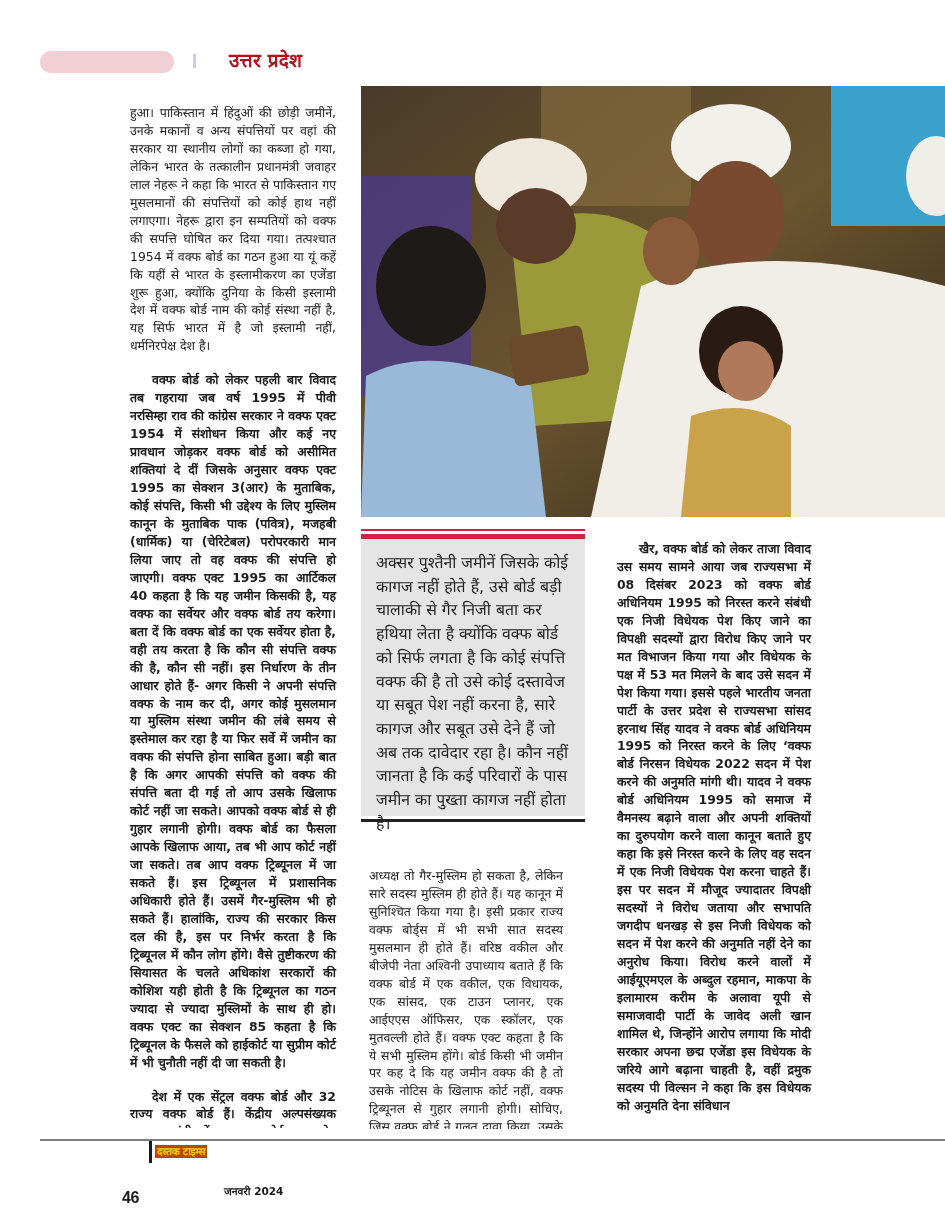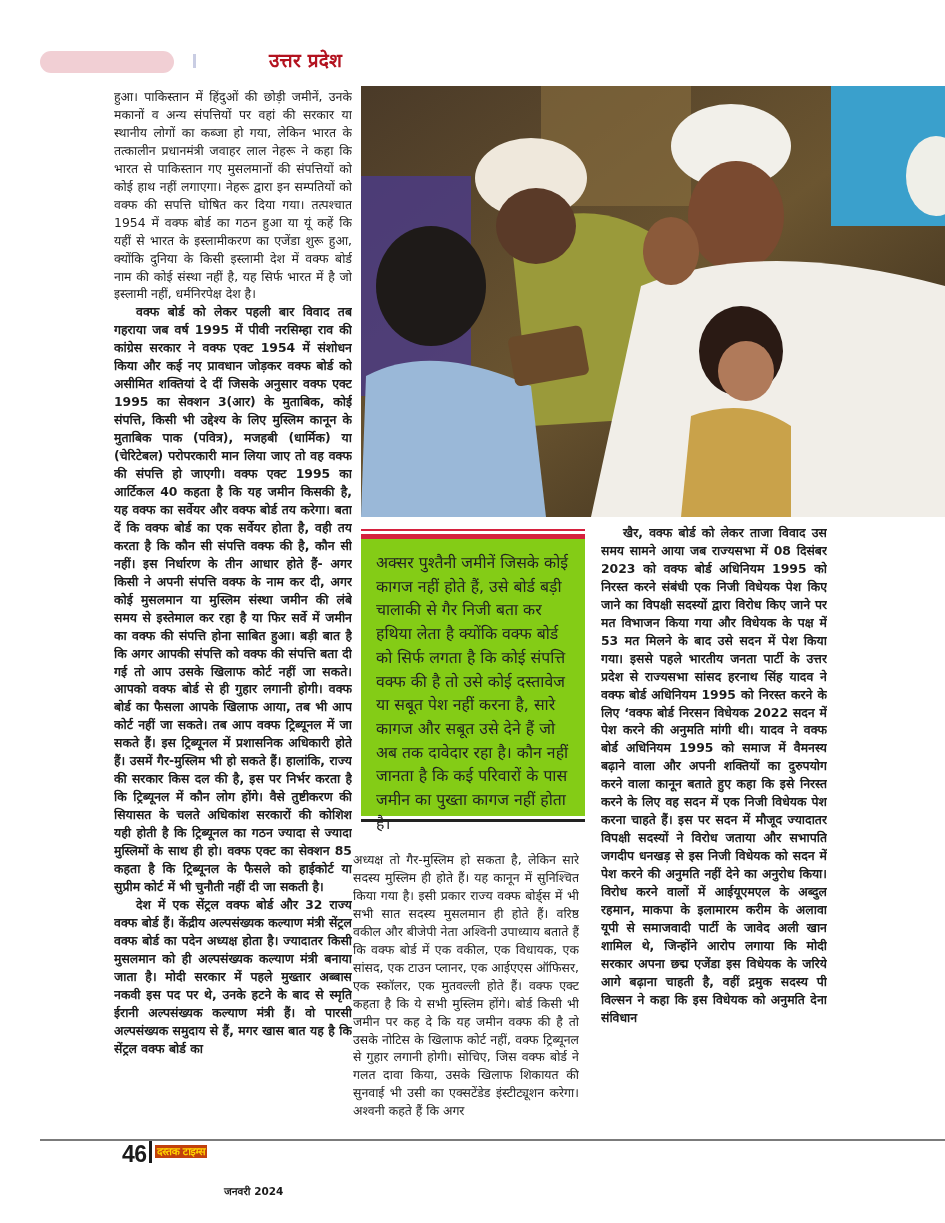--- a/index.html
+++ b/index.html
@@ -1,40 +1,40 @@
 <!DOCTYPE html>
 <html><head>
 <meta charset="utf-8">
 <style>
   * { box-sizing: border-box; margin: 0; padding: 0; }
   html, body { width: 945px; height: 1223px; background: #ffffff; overflow: hidden; }
   body { position: relative; font-family: "DejaVu Sans", "Liberation Sans", sans-serif; color: #1a1a1a; }
 
   .header-pill { position: absolute; left: 40px; top: 51px; width: 134px; height: 22px; border-radius: 11px; background: #f1cfd4; }
   .header-sep { position: absolute; left: 193px; top: 54px; width: 3px; height: 14px; background: #c9cde3; }
-  .header-section { position: absolute; left: 229px; top: 47px; font-size: 19px; font-weight: bold; color: #b3121f; letter-spacing: 0.2px; margin-left: 40px; }
+  .header-section { position: absolute; left: 229px; top: 47px; font-size: 19px; font-weight: bold; color: #b3121f; letter-spacing: 0.2px; }
 
   .col { position: absolute; font-size: 12.4px; line-height: 17.95px; text-align: justify; color: #1d1d1d; }
-  .col p { margin: 0; }
+  .col p { margin: 16px; }
   .col p.indent { text-indent: 22px; font-weight: bold; }
   .col-left { left: 114px; top: 88px; width: 238px; height: 1040px; overflow: hidden; }
   .col-mid { left: 353px; top: 851px; width: 226px; height: 278px; overflow: hidden; }
   .col-right { left: 601px; top: 524px; width: 226px; height: 605px; overflow: hidden; }
 
   .photo { position: absolute; left: 361px; top: 86px; width: 584px; height: 431px; overflow: hidden; background: #3a2e22; }
   .photo svg { width: 100%; height: 100%; display: block; }
 
   .pq-rule-thin { position: absolute; left: 361px; top: 529px; width: 224px; height: 2px; background: #d6203e; }
   .pq-rule-thick { position: absolute; left: 361px; top: 534px; width: 224px; height: 5px; background: #d6203e; }
-  .pullquote { position: absolute; left: 361px; top: 539px; width: 224px; height: 277px; background: #84cc16; padding: 12px 8px 0 15px; }
+  .pullquote { position: absolute; left: 361px; top: 539px; width: 224px; height: 277px; background: #e5e5e5; padding: 12px 8px 0 15px; }
   .pullquote-text { font-size: 15.8px; line-height: 23.7px; color: #222; text-align: left; }
   .pq-bottom { position: absolute; left: 361px; top: 819px; width: 224px; height: 3px; background: #222; }
 
   .footer-rule { position: absolute; left: 40px; top: 1139px; width: 905px; height: 2px; background: #7b7b7b; }
-  .page-num { position: absolute; left: 122px; top: 1141px; font-family: "Liberation Sans", sans-serif; font-size: 23px; font-weight: bold; color: #1a1a1a; letter-spacing: -0.5px; }
+  .page-num { position: absolute; left: 122px; top: 1189px; font-family: "Liberation Sans", sans-serif; font-size: 16px; font-weight: bold; color: #1a1a1a; letter-spacing: -0.5px; }
   .footer-bar { position: absolute; left: 149px; top: 1141px; width: 3px; height: 22px; background: #1a1a1a; }
   .footer-logo { position: absolute; left: 155px; top: 1145px; height: 13px; padding: 0 2px; background: #c2410c; color: #ffd200; font-size: 10.5px; font-weight: bold; line-height: 13px; letter-spacing: -0.3px; }
   .footer-date { position: absolute; left: 224px; top: 1184px; font-size: 10.5px; font-weight: bold; color: #1a1a1a; }
 </style>
 </head>
 <body>
 
 <div class="header-pill"></div>
 <div class="header-sep"></div>
 <div class="header-section">उत्तर प्रदेश</div>

